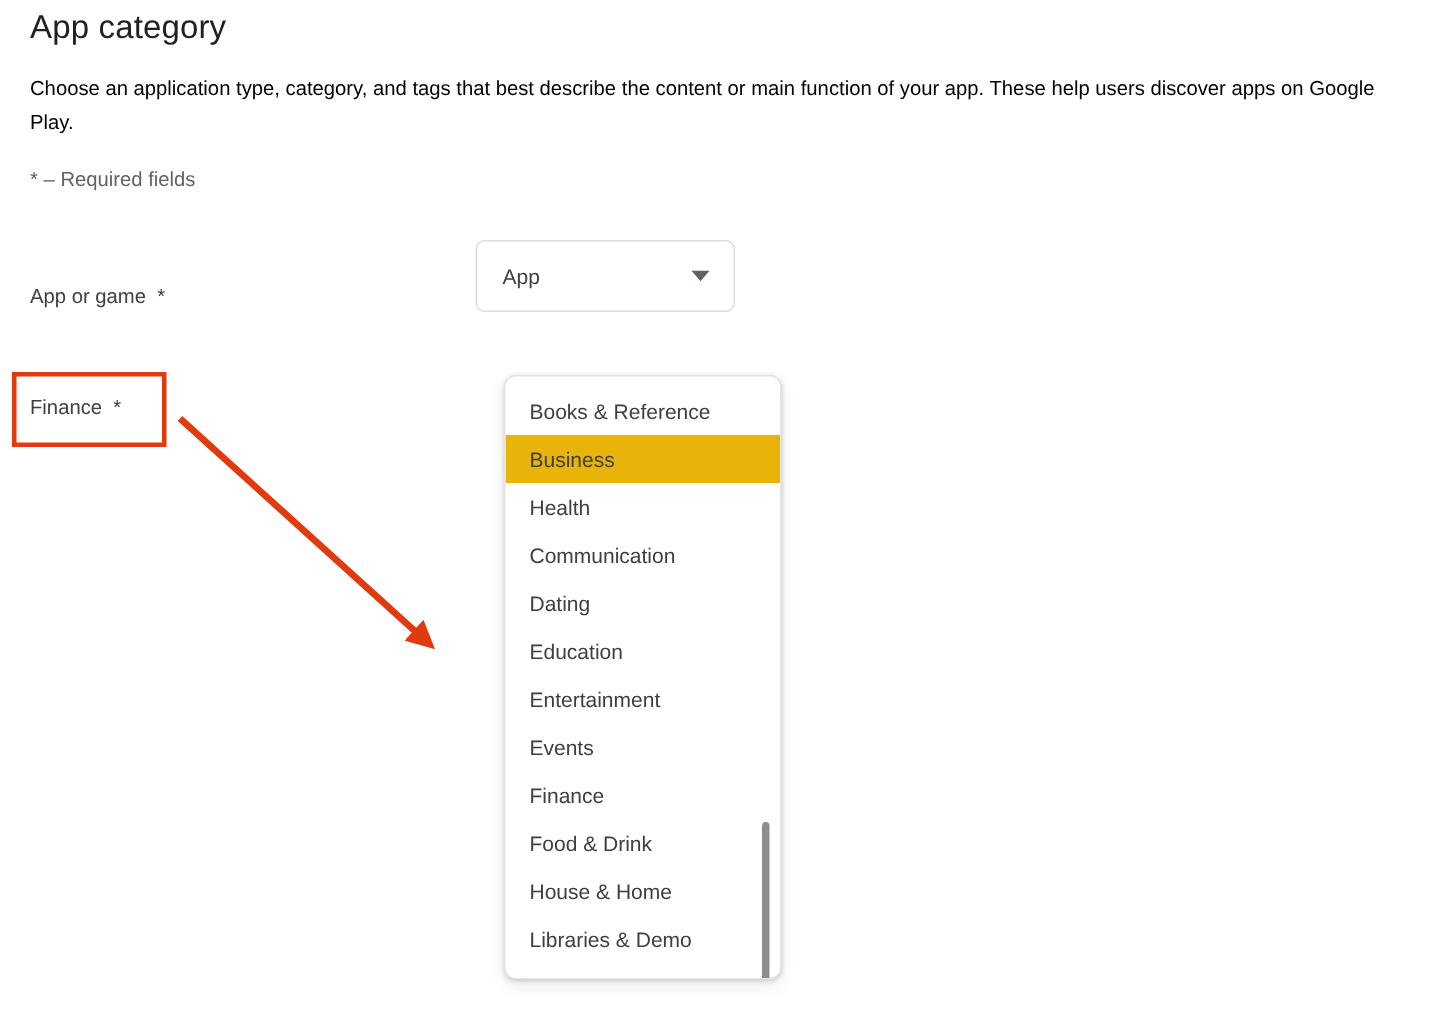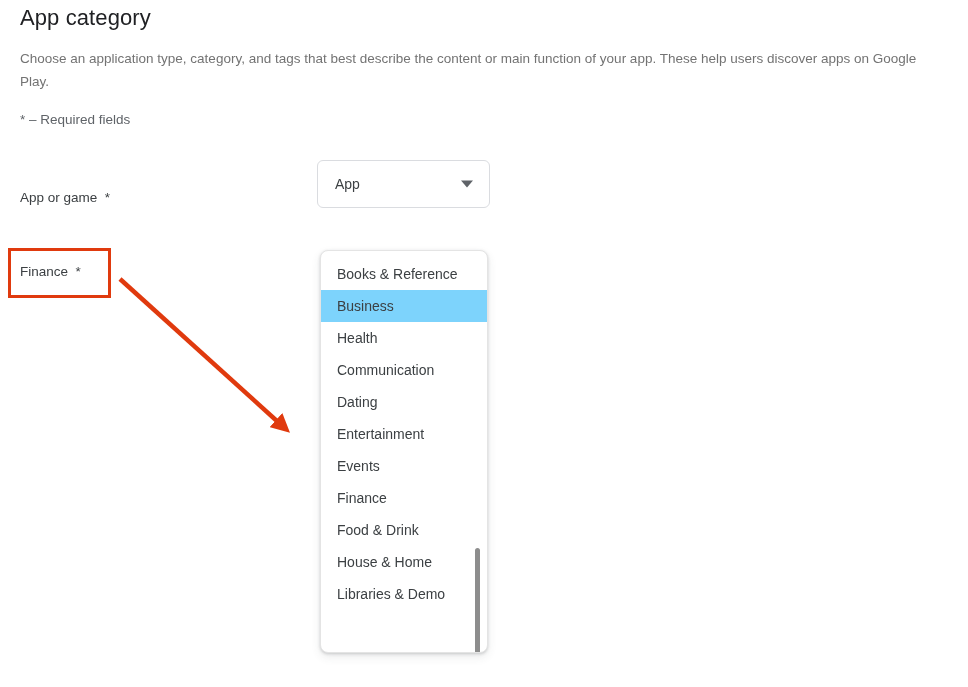--- a/index.html
+++ b/index.html
@@ -36,21 +36,21 @@
     line-height: 28px;
   }
 
   .page-desc {
     position: absolute;
     left: 20px;
     top: 47px;
     width: 905px;
     font-size: 13.5px;
     line-height: 23px;
-    color: #737373;
+    color: #000000;
     font-weight: 400;
   }
 
   .required-note {
     position: absolute;
     left: 20px;
     top: 110px;
     font-size: 13.5px;
     line-height: 20px;
     color: #5f6368;
@@ -104,23 +104,23 @@
     width: 0;
     height: 0;
     border-left: 6px solid transparent;
     border-right: 6px solid transparent;
     border-top: 7px solid #5f6368;
   }
 
   
   .dropdown-panel {
     position: absolute;
-    left: 320px;
+    left: 336px;
     top: 250px;
-    width: 168px;
+    width: 185px;
     height: 403px;
     box-sizing: border-box;
     background: #ffffff;
     border: 1px solid #e4e4e4;
     border-radius: 8px;
     box-shadow: 0 1px 3px rgba(60,64,67,0.22), 0 4px 10px rgba(60,64,67,0.10);
     overflow: hidden;
   }
   .dropdown-list {
     position: absolute;
@@ -131,21 +131,21 @@
   .dropdown-item {
     height: 32px;
     line-height: 32px;
     padding: 0 0 0 16px;
     font-size: 14px;
     color: #3c4043;
     white-space: nowrap;
     box-sizing: border-box;
   }
   .dropdown-item.highlighted {
-    background: #7dd3fc;
+    background: #eab308;
   }
 
   
   .dd-scroll-track {
     position: absolute;
     right: 3px;
     top: 7px;
     width: 5px;
     height: 389px;
     background: transparent;
@@ -202,20 +202,21 @@
 
   <div class="field-label" id="label-category">Finance  *</div>
 
   <div class="dropdown-panel">
     <div class="dropdown-list" id="dropdown-list">
         <div class="dropdown-item"><span>Books &amp; Reference</span></div>
         <div class="dropdown-item highlighted"><span>Business</span></div>
         <div class="dropdown-item"><span>Health</span></div>
         <div class="dropdown-item"><span>Communication</span></div>
         <div class="dropdown-item"><span>Dating</span></div>
+        <div class="dropdown-item"><span>Education</span></div>
         <div class="dropdown-item"><span>Entertainment</span></div>
         <div class="dropdown-item"><span>Events</span></div>
         <div class="dropdown-item"><span>Finance</span></div>
         <div class="dropdown-item"><span>Food &amp; Drink</span></div>
         <div class="dropdown-item"><span>House &amp; Home</span></div>
         <div class="dropdown-item"><span>Libraries &amp; Demo</span></div>
       </div>
     <div class="dd-scroll-track">
       <div class="dd-scroll-thumb"></div>
     </div>

